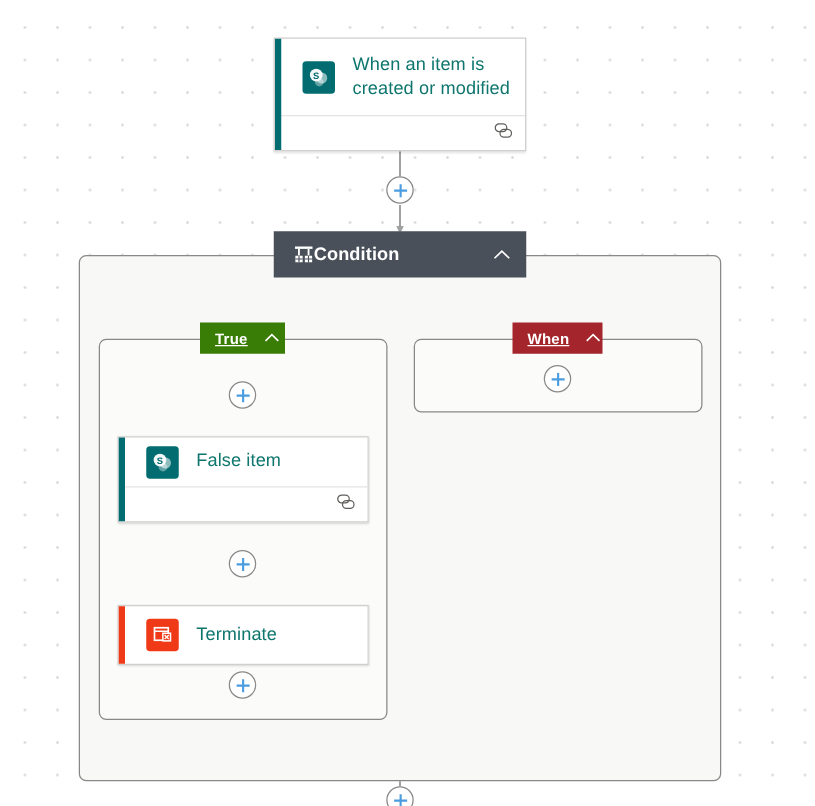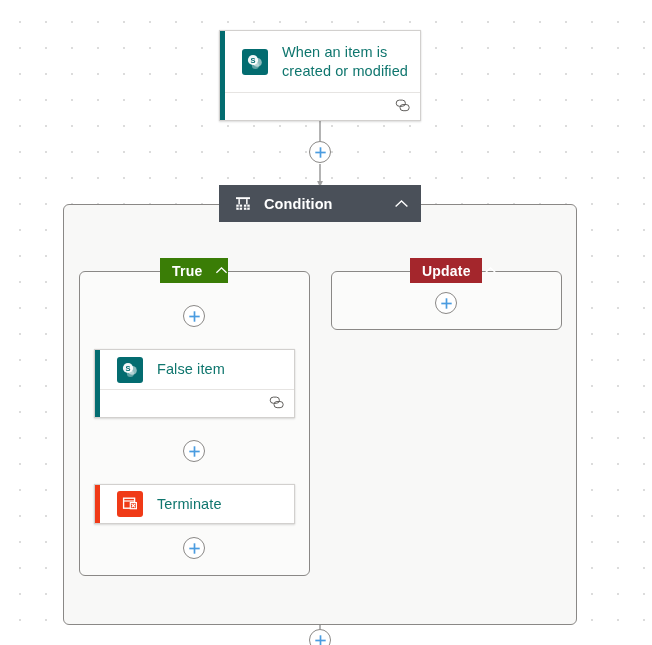--- a/index.html
+++ b/index.html
@@ -107,39 +107,39 @@
     background-color: #4a5059;
     display: flex;
     align-items: center;
     padding: 0 12px 0 16px;
     box-sizing: border-box;
   }
   .cond-title {
     color: #ffffff;
     font-size: 14.5px;
     font-weight: bold;
-    margin-left: 13px;
     flex: 1 1 auto;
     letter-spacing: 0.1px;
   }
 
   
   .branch-label {
     position: absolute;
     display: flex;
     align-items: center;
     padding: 0 11px 0 12px;
     box-sizing: border-box;
     height: 25px;
   }
   .branch-label .btext {
     color: #ffffff;
-    font-size: 14px;
+    font-size: 12px;
     font-weight: bold;
     letter-spacing: 0.2px;
+    text-decoration: underline;
   }
   .branch-label .bchev {
     margin-left: 13px;
     display: flex;
     align-items: center;
   }
 
   
   .plus-btn {
     position: absolute;
@@ -282,21 +282,21 @@
     </div>
   </div>
 
   <div class="plus-btn" style="left:183px; top:440px;">
     <svg width="13" height="13" viewBox="0 0 13 13" aria-hidden="true">
       <line x1="6.5" y1="1.3" x2="6.5" y2="11.7" stroke="#4A9CE0" stroke-width="1.7"></line>
       <line x1="1.3" y1="6.5" x2="11.7" y2="6.5" stroke="#4A9CE0" stroke-width="1.7"></line>
     </svg>
   </div>
 
-  <div class="card" style="left:94px; top:484px; width:201px; height:40px;">
+  <div class="card" style="left:94px; top:484px; width:201px; height:48px;">
     <div class="card-stripe" style="background-color:#F03A17;"></div>
     <div class="card-head">
       <span class="card-icon" style="background-color:#F03A17;">
         <svg width="18" height="18" viewBox="0 0 18 18" aria-hidden="true">
           <rect x="2.6" y="3.2" width="11" height="10" fill="none" stroke="#ffffff" stroke-width="1.35"></rect>
           <line x1="2.6" y1="6.0" x2="13.6" y2="6.0" stroke="#ffffff" stroke-width="1.2"></line>
           <rect x="9.3" y="7.6" width="6.1" height="6.1" fill="#F03A17" stroke="#ffffff" stroke-width="1.2"></rect>
           <line x1="10.7" y1="9.0" x2="14.0" y2="12.3" stroke="#ffffff" stroke-width="1.1"></line>
           <line x1="14.0" y1="9.0" x2="10.7" y2="12.3" stroke="#ffffff" stroke-width="1.1"></line>
         </svg>
@@ -308,21 +308,21 @@
   <div class="plus-btn" style="left:183px; top:537px;">
     <svg width="13" height="13" viewBox="0 0 13 13" aria-hidden="true">
       <line x1="6.5" y1="1.3" x2="6.5" y2="11.7" stroke="#4A9CE0" stroke-width="1.7"></line>
       <line x1="1.3" y1="6.5" x2="11.7" y2="6.5" stroke="#4A9CE0" stroke-width="1.7"></line>
     </svg>
   </div>
 
   <div class="scope-branch" style="left:331px; top:271px; width:231px; height:59px;"></div>
 
   <div class="branch-label" style="left:410px; top:258px; width:72px; background-color:#A4262C;">
-    <span class="btext">Update</span>
+    <span class="btext">When</span>
     <span class="bchev">
       <svg width="13" height="9" viewBox="0 0 13 9" aria-hidden="true">
         <polyline points="1.4,6.7 6.5,1.8 11.6,6.7" fill="none" stroke="#ffffff" stroke-width="1.3"></polyline>
       </svg>
     </span>
   </div>
 
   <div class="plus-btn" style="left:435px; top:292px;">
     <svg width="13" height="13" viewBox="0 0 13 13" aria-hidden="true">
       <line x1="6.5" y1="1.3" x2="6.5" y2="11.7" stroke="#4A9CE0" stroke-width="1.7"></line>

